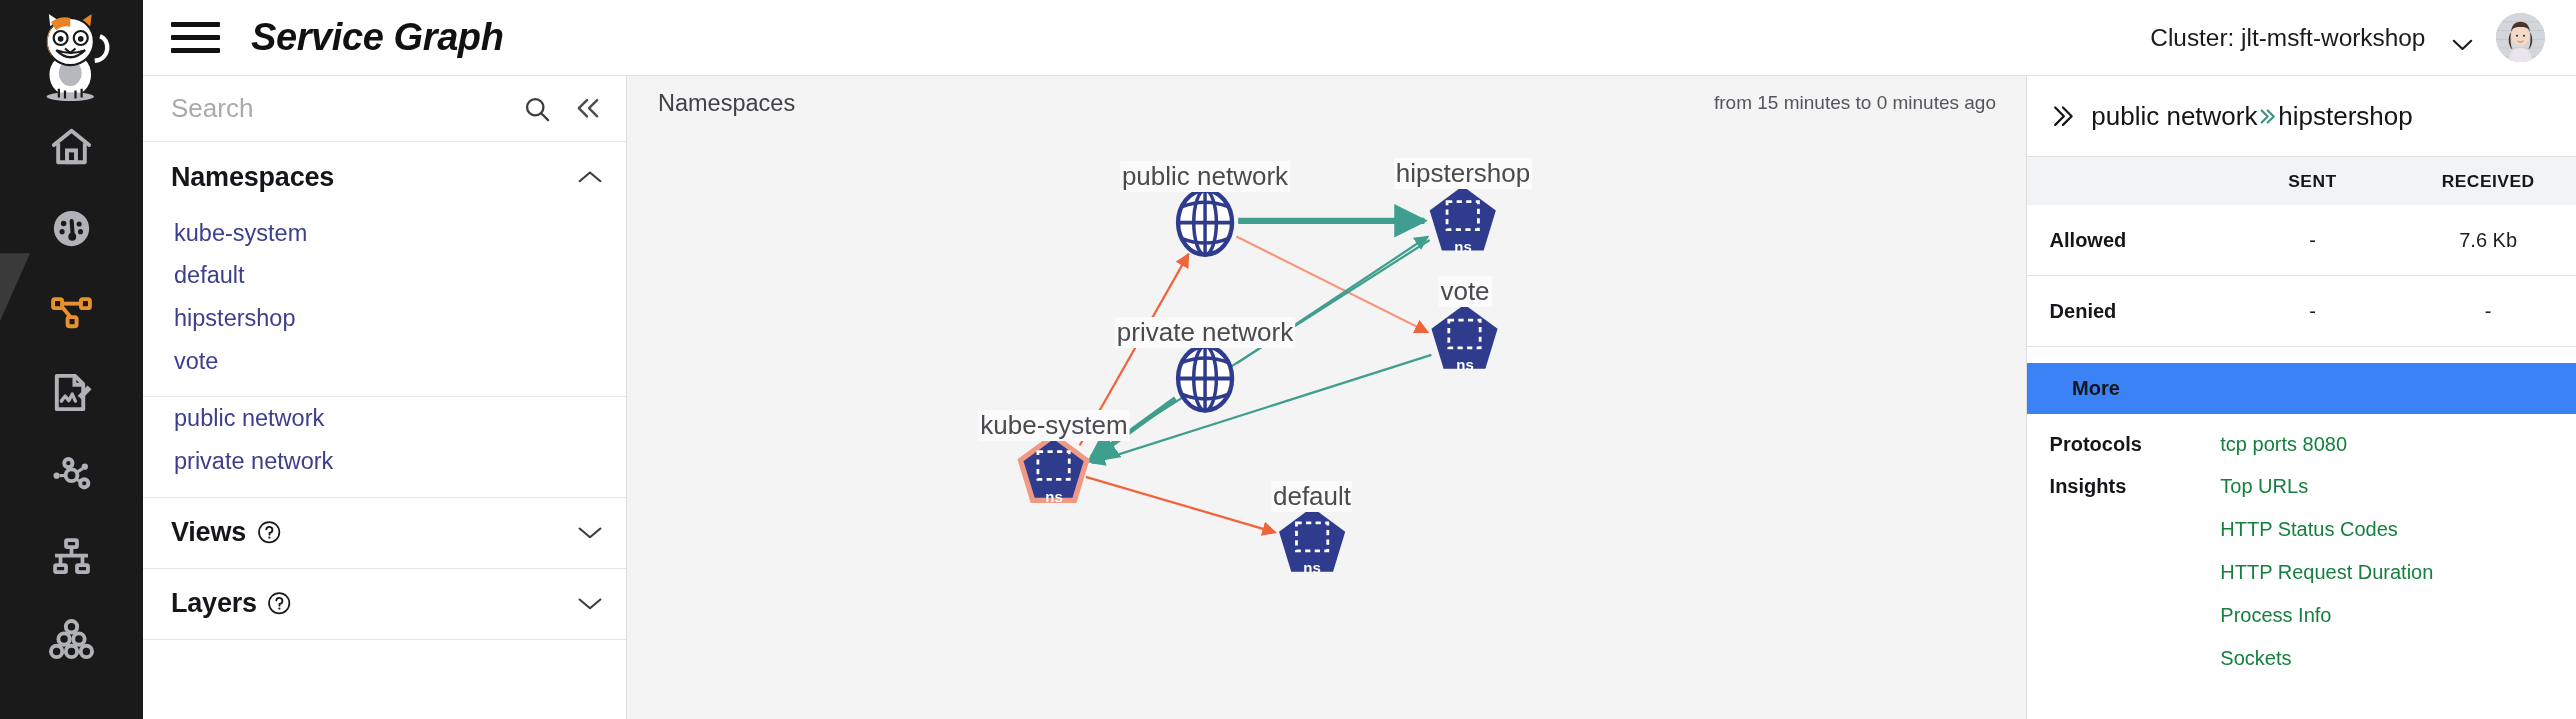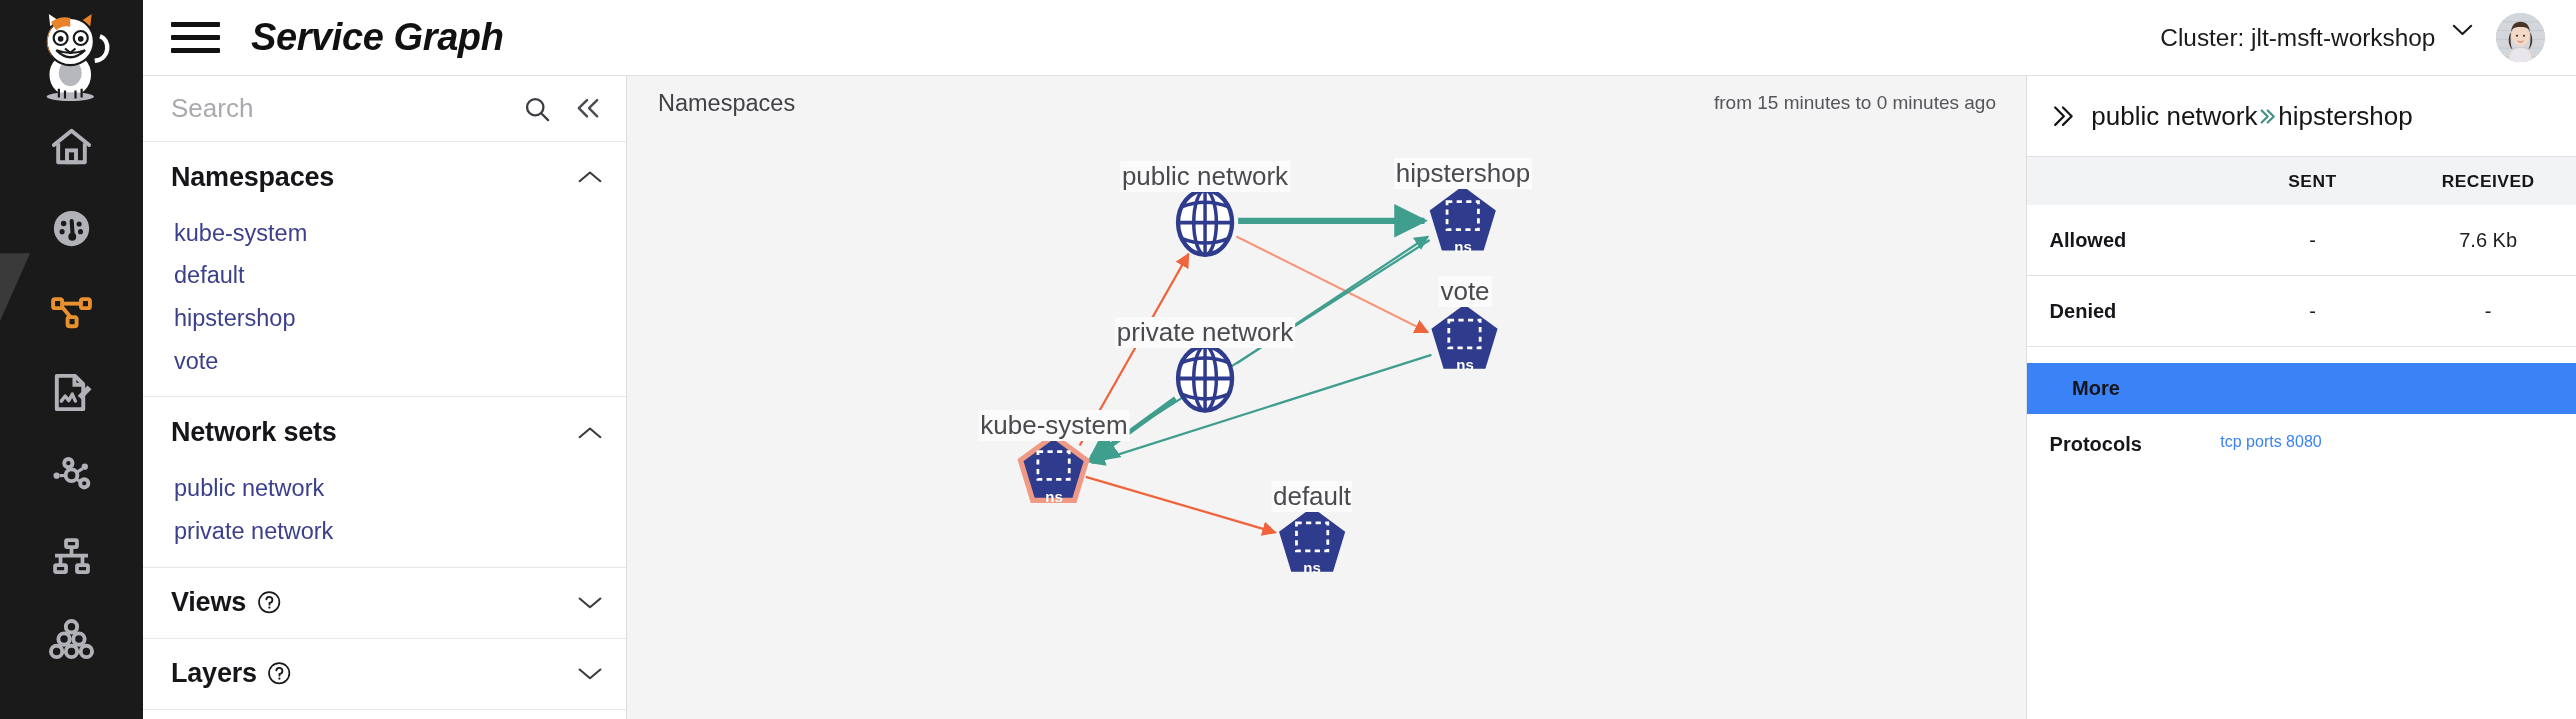--- a/index.html
+++ b/index.html
@@ -67,21 +67,21 @@
   .hamburger span { display: block; height: 4.4px; background: #111; border-radius: 0.9px; width: 49px; }
   .app-title {
     font-size: 38px; font-weight: 700; letter-spacing: -0.4px;
     margin-left: 31px; color: #111; font-style: italic;
   }
   .header-right {
     margin-left: auto; display: flex; align-items: center; gap: 22.6px;
     padding-right: 31px;
   }
   .cluster-select {
-    display: flex; align-items: flex-start; gap: 17px;
+    display: flex; align-items: flex-end; gap: 27px;
     font-size: 24.4px; color: #1b1b1b; cursor: pointer;
   }
   .chev-down {
     width: 21px; height: 12.2px; display: inline-block;
   }
   .avatar {
     width: 49px; height: 49px; border-radius: 50%;
     overflow: hidden; background: #cfd3d8; cursor: pointer;
     display:block;
   }
@@ -206,21 +206,21 @@
     background: #3b82f6; padding-left: 45px;
     font-size: 20px; font-weight: 700; color: #16161a;
     margin-top: 15.7px;
     cursor: pointer;
   }
   .rp-kv { display: flex; padding: 19px 12px 0 0; }
   .rp-k {
     width: 36%; padding-left: 22.6px;
     font-size: 20px; font-weight: 700; color: #16161a;
   }
-  .rp-v { font-size: 16px; color: #3b82f6; }
+  .rp-v { font-size: 20px; color: #15803d; }
   .rp-v-list div { margin-bottom: 20px; cursor: pointer; }
 </style>
 </head>
 <body>
 
 <div class="app">
 
   <div class="rail">
     <div class="rail-logo">
       <svg width="84" height="91" viewBox="0 0 96 104" aria-hidden="true">
@@ -372,26 +372,20 @@
       </div>
       <div class="section-items">
         <div class="ns-item">kube-system</div>
         <div class="ns-item">default</div>
         <div class="ns-item">hipstershop</div>
         <div class="ns-item">vote</div>
       </div>
     </div>
 
     <div class="section">
-      <div class="section-head">
-        <span class="section-title">Network sets</span>
-        <svg class="section-caret" viewBox="0 0 30 18">
-          <path d="M3 14 L15 4 L27 14" fill="none" stroke="#3a3a3f" stroke-width="2.4" stroke-linecap="round" stroke-linejoin="round"></path>
-        </svg>
-      </div>
       <div class="section-items">
         <div class="ns-item">public network</div>
         <div class="ns-item">private network</div>
       </div>
     </div>
 
     <div class="section">
       <div class="section-head">
         <span class="section-title">Views</span>
         <svg class="help-icon" viewBox="0 0 24 24">
@@ -563,16 +557,26 @@
       <div class="rp-row-v">-</div>
     </div>
 
     <div class="rp-more">More</div>
 
     <div class="rp-kv">
       <div class="rp-k">Protocols</div>
       <div class="rp-v">tcp ports 8080</div>
     </div>
 
+    <div class="rp-kv">
+      <div class="rp-k">Insights</div>
+      <div class="rp-v rp-v-list">
+        <div>Top URLs</div>
+        <div>HTTP Status Codes</div>
+        <div>HTTP Request Duration</div>
+        <div>Process Info</div>
+        <div>Sockets</div>
+      </div>
+    </div>
   </div>
 
 </div>
 
 
 </body></html>

